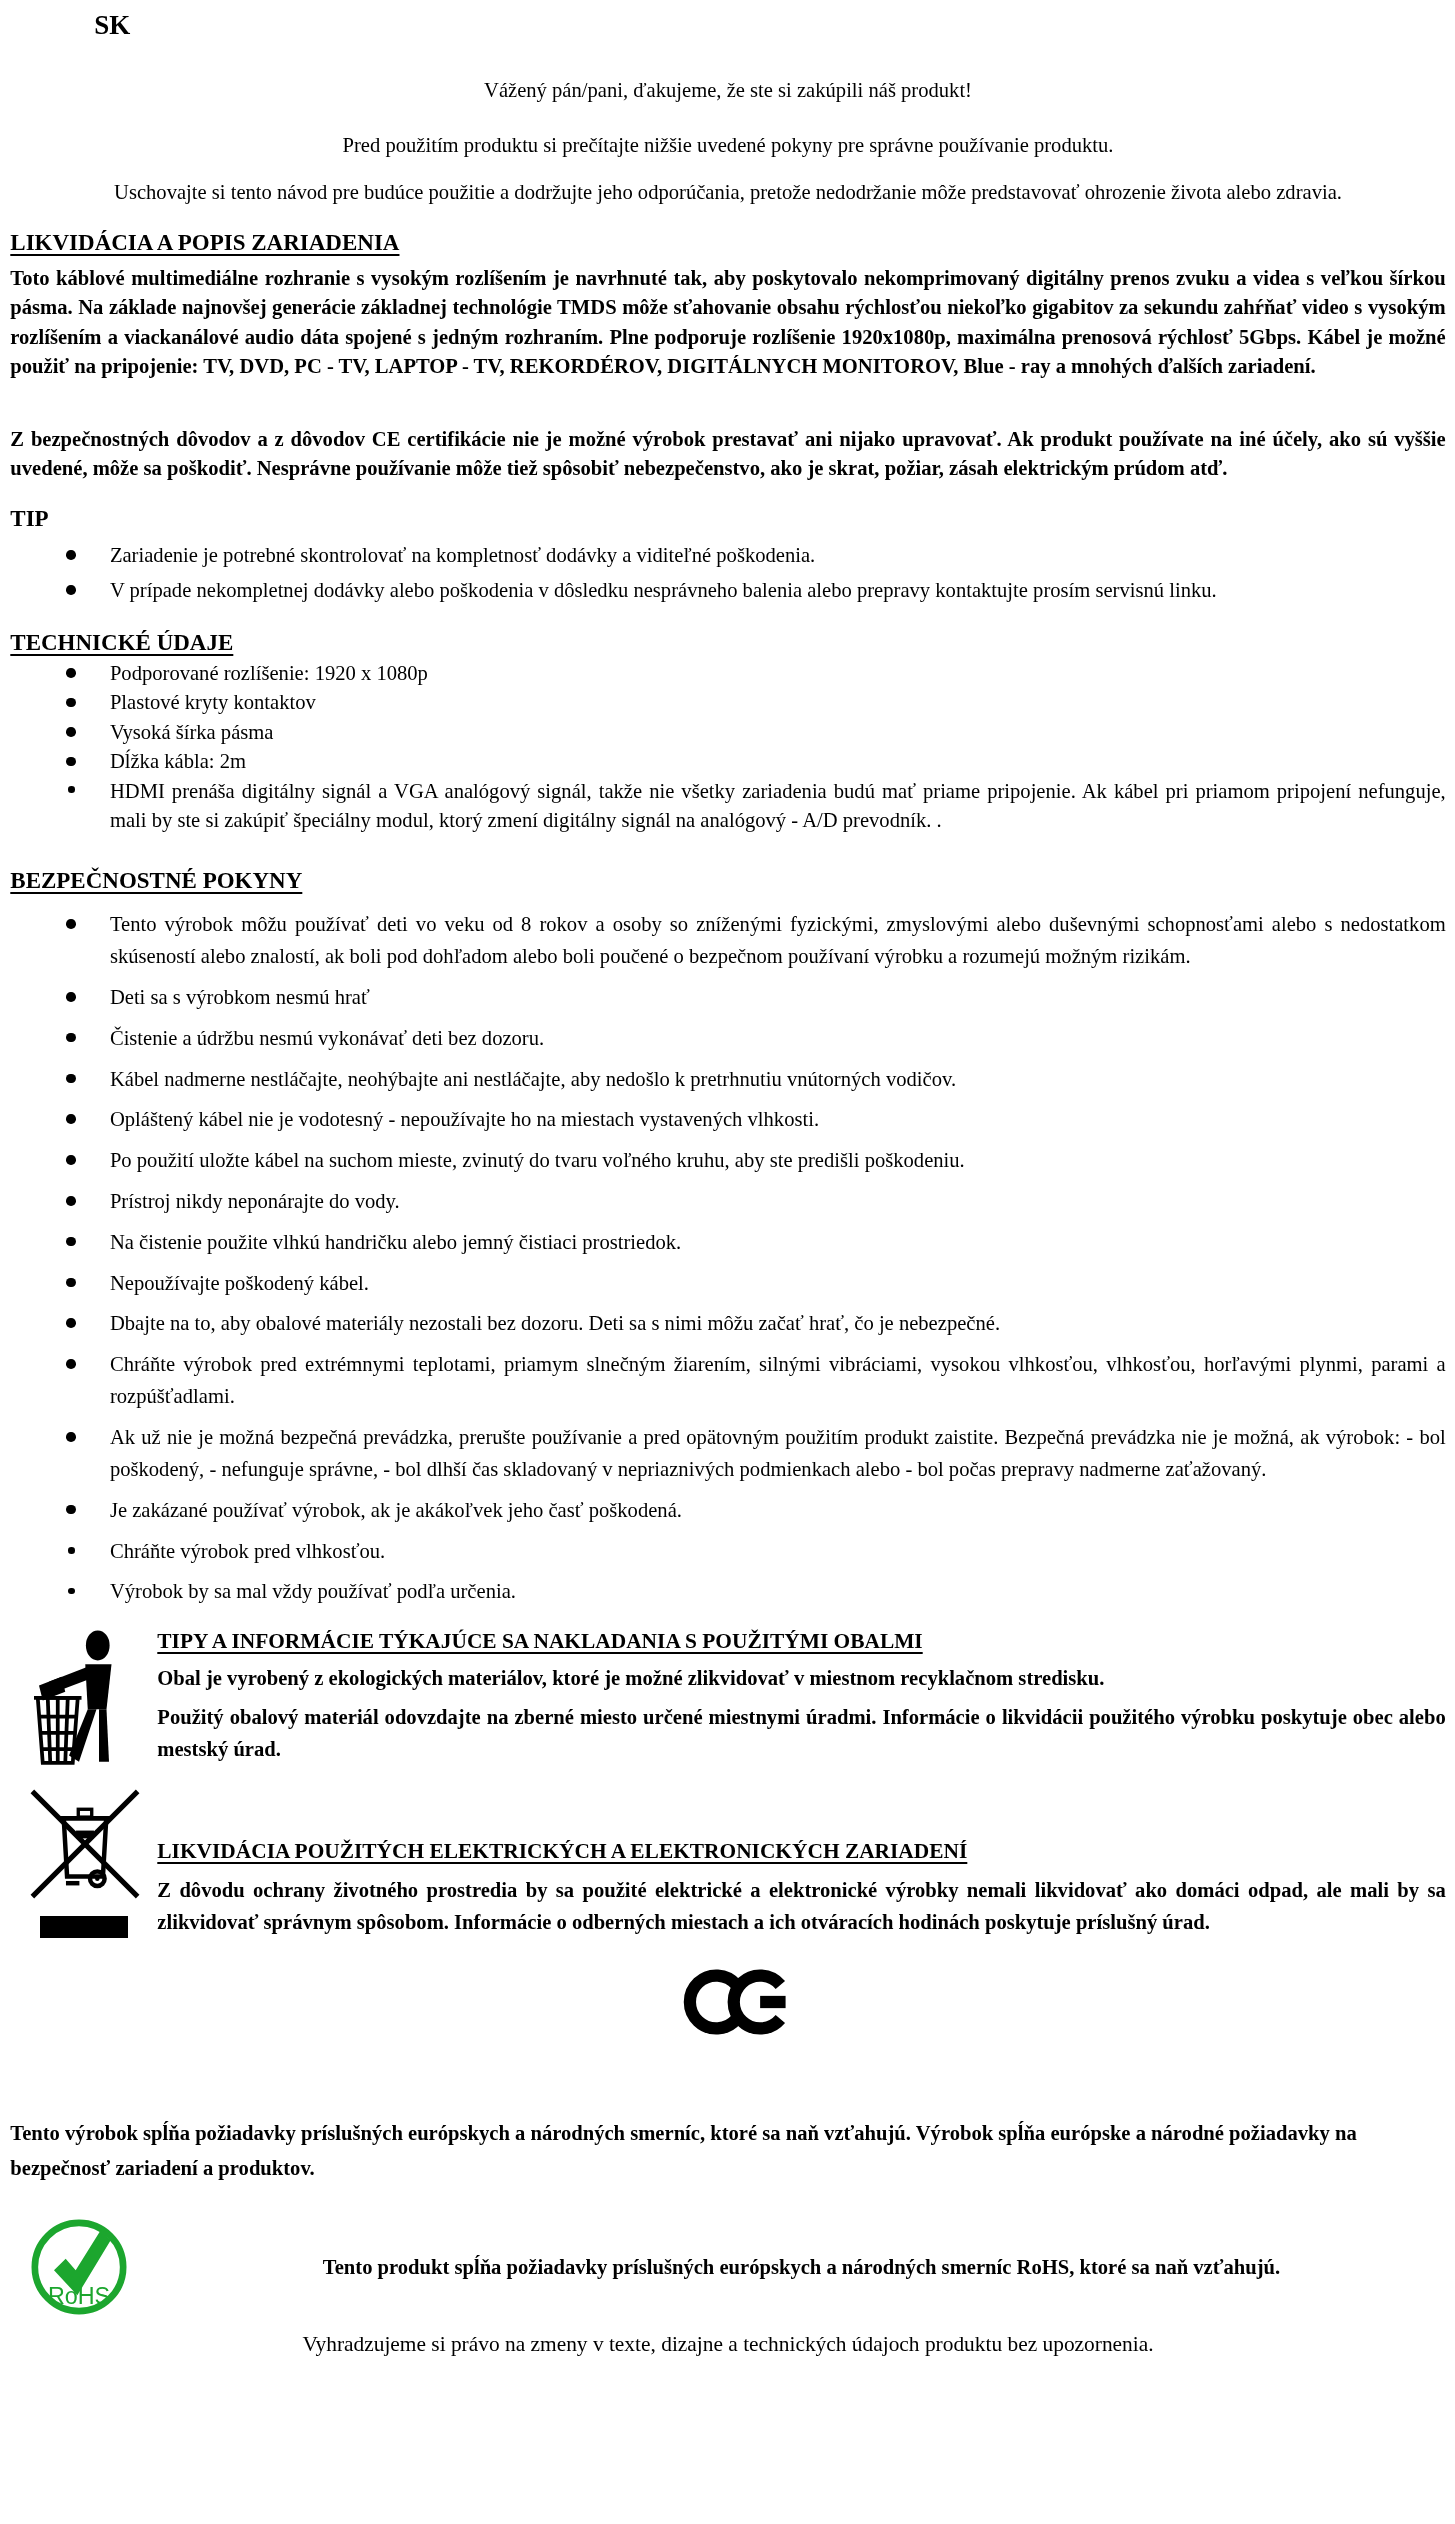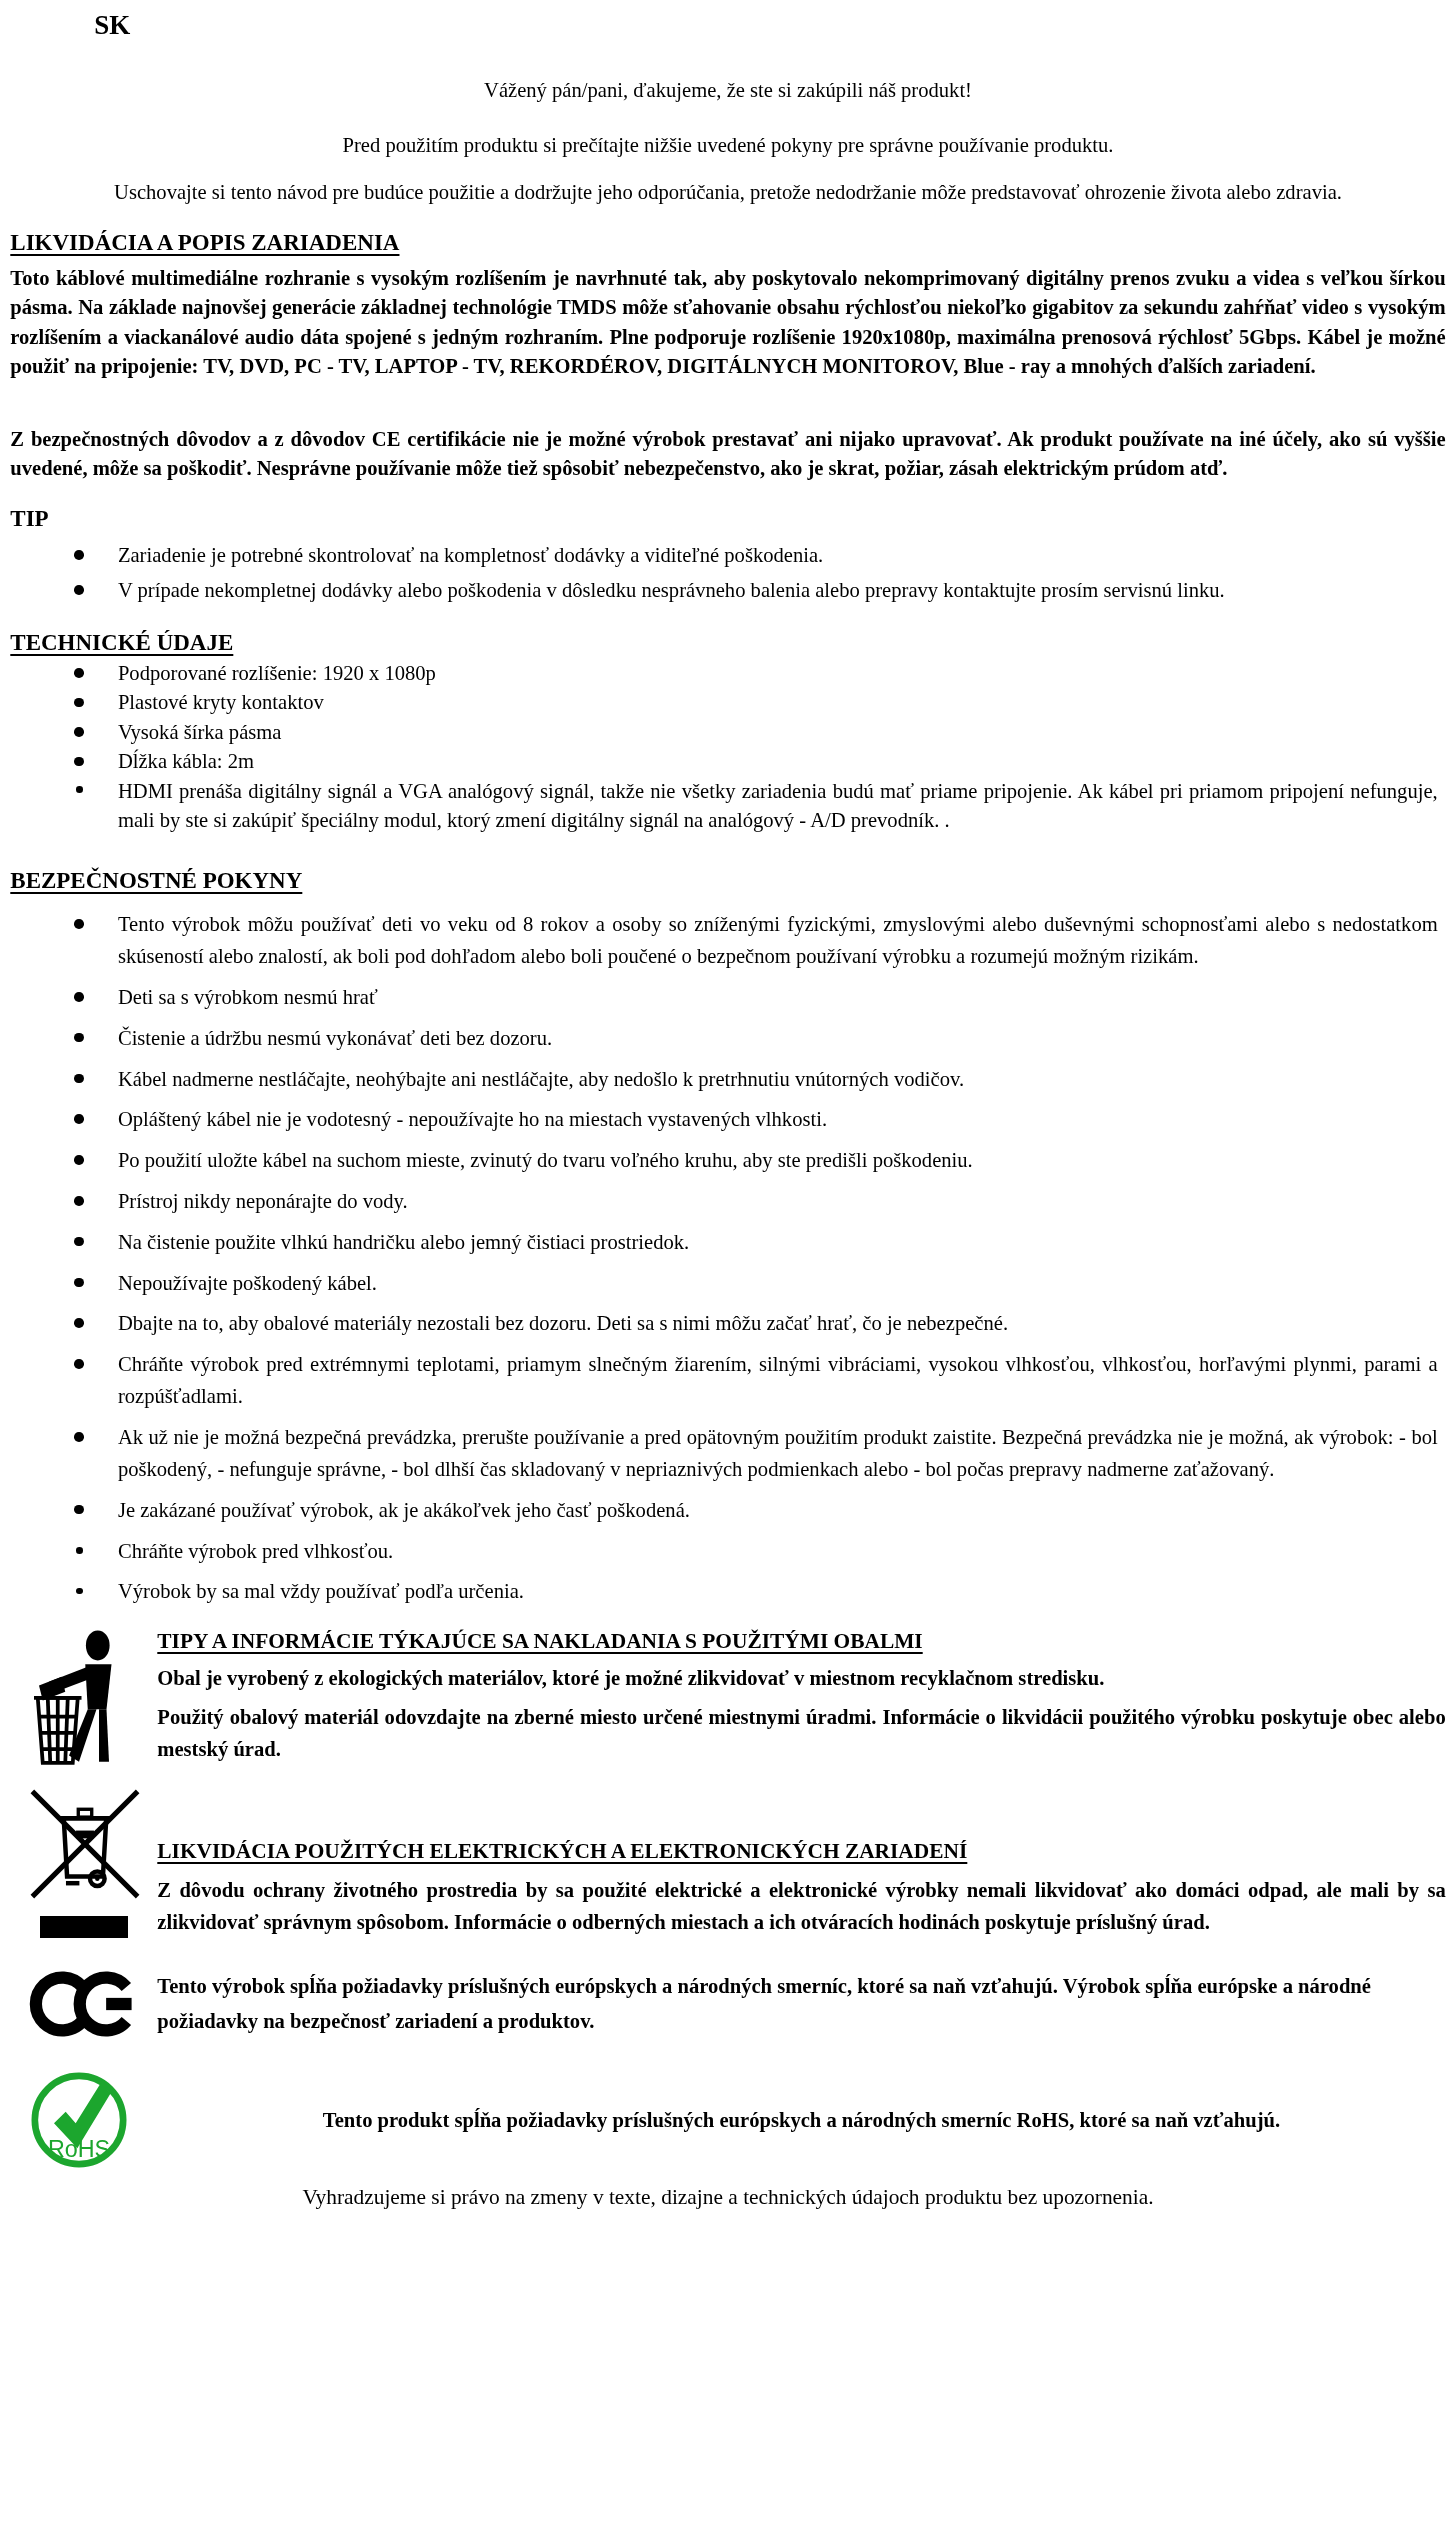--- a/index.html
+++ b/index.html
@@ -20,21 +20,21 @@
   .sub{font-size:21.4px;}
   
   .para{margin:0;text-align:justify;line-height:29.5px;font-weight:bold;}
   #app-heading{margin-top:26.5px;}
   #app-p1{margin-top:7.4px;}
   #app-p2{margin-top:43px;}
   #tip-heading{margin-top:22px;}
   #tech-heading{margin-top:23.6px;}
   #safety-heading{margin-top:32px;}
   
-  .blist{list-style:none;margin:8px;padding:0;}
+  .blist{list-style:none;margin:0;padding:0;}
   .blist li{display:flex;align-items:flex-start;}
   .bullet{flex:0 0 auto;width:9.6px;height:9.6px;border-radius:50%;background:#000;margin:11px 34px 0 56px;}
   .bullet.small{width:6.6px;height:6.6px;margin:12.5px 35px 0 58px;}
   .blist .txt{flex:1;line-height:32px;}
   .tip-list{margin-top:7.4px;}
   .tip-list li{margin-bottom:2.9px;}
   .tech-list{margin-top:2.9px;}
   .tech-list .txt{line-height:29.5px;}
   .tech-list .bullet{margin-top:9.6px;}
   .tech-list li{margin-bottom:0;justify-content:center;}
@@ -44,21 +44,21 @@
   .just{text-align:justify;}
   
   .icon-row{display:flex;align-items:flex-start;}
   .icon-row.center{align-items:center;}
   .icon-col{flex:0 0 147px;box-sizing:border-box;padding-left:19px;display:flex;flex-direction:column;align-items:flex-start;}
   .icon-text{flex:1;min-width:0;}
   #row-packaging{margin-top:22px;}
   #row-packaging .para{margin-top:7.4px;line-height:32px;}
   #row-weee{margin-top:15px;align-items:flex-end;}
   #row-weee .para{margin-top:10.3px;line-height:32px;}
-  #row-ce{margin-top:31px;}
+  #row-ce{margin-top:31px;flex-direction:column;}
   #row-ce .para{line-height:35px;text-align:left;}
   #row-rohs{margin-top:31px;}
   #row-rohs .para{text-align:center;}
   .black-bar{width:88px;height:22px;background:#000;margin:16px 0 0 10.3px;}
   .footer{margin:14.7px 0 0 0;text-align:center;font-size:21.4px;}
   svg{display:block;}
 </style>
 </head>
 <body>
 

